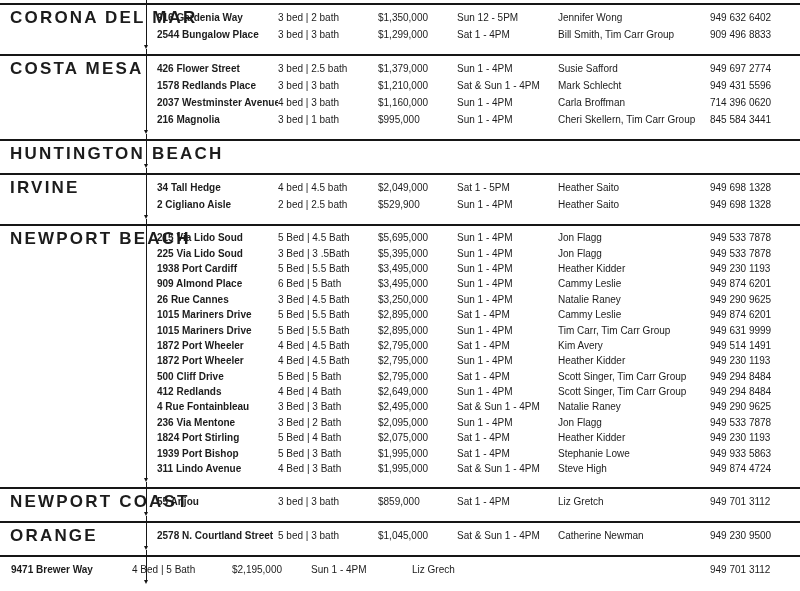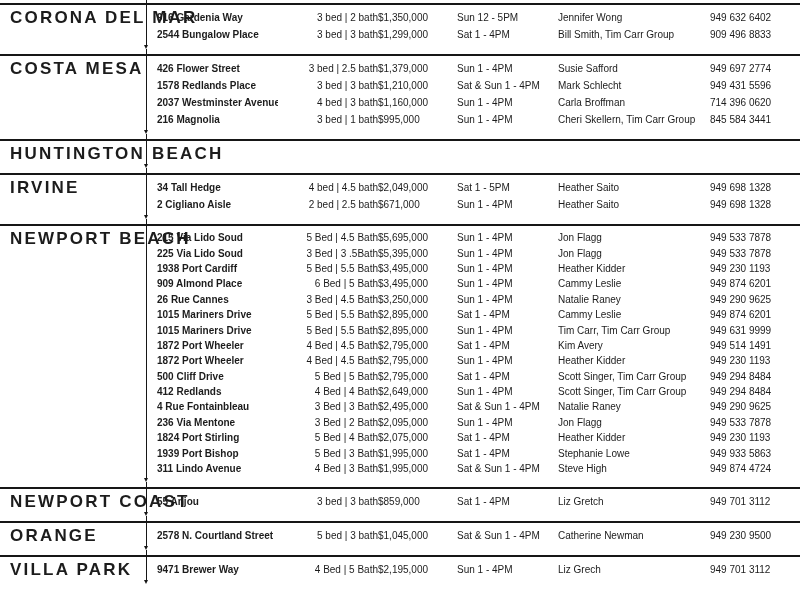--- a/index.html
+++ b/index.html
@@ -40,21 +40,21 @@
   .rows{flex:1;padding-left:11px;}
   .row{
     height:17px;
     display:flex;
     align-items:center;
     font-size:10px;
     white-space:nowrap;
   }
   .section.compact .row{height:15.4px;}
   .c-address{width:121px;font-weight:bold;overflow:hidden;}
-  .c-bb{width:100px;text-align:right;}
+  .c-bb{width:100px;}
   .c-price{width:79px;}
   .c-time{width:101px;}
   .c-agent{flex:1;}
   .c-phone{width:90px;text-align:left;padding-right:22px;box-sizing:border-box;}
   .vline{
     position:absolute;
     left:146px;
     top:-7px;
     bottom:9px;
     width:1.3px;
@@ -162,21 +162,21 @@
     <span class="c-bb">4 bed | 4.5 bath</span>
     <span class="c-price">$2,049,000</span>
     <span class="c-time">Sat 1 - 5PM</span>
     <span class="c-agent">Heather Saito</span>
     <span class="c-phone">949 698 1328</span>
   </div>
 
   <div class="row">
     <span class="c-address">2 Cigliano Aisle</span>
     <span class="c-bb">2 bed | 2.5 bath</span>
-    <span class="c-price">$671,000</span>
+    <span class="c-price">$529,900</span>
     <span class="c-time">Sun 1 - 4PM</span>
     <span class="c-agent">Heather Saito</span>
     <span class="c-phone">949 698 1328</span>
   </div>
 </div>
     </div>
   </section>
 
   <section class="section compact">
     <div class="vline"></div>
@@ -360,21 +360,20 @@
     <span class="c-agent">Catherine Newman</span>
     <span class="c-phone">949 230 9500</span>
   </div>
 </div>
     </div>
   </section>
 
   <section class="section">
     <div class="vline"></div>
     <div class="section-body">
-      <div class="city">VILLA PARK</div>
       <div class="rows">
   <div class="row">
     <span class="c-address">9471 Brewer Way</span>
     <span class="c-bb">4 Bed | 5 Bath</span>
     <span class="c-price">$2,195,000</span>
     <span class="c-time">Sun 1 - 4PM</span>
     <span class="c-agent">Liz Grech</span>
     <span class="c-phone">949 701 3112</span>
   </div>
 </div>

